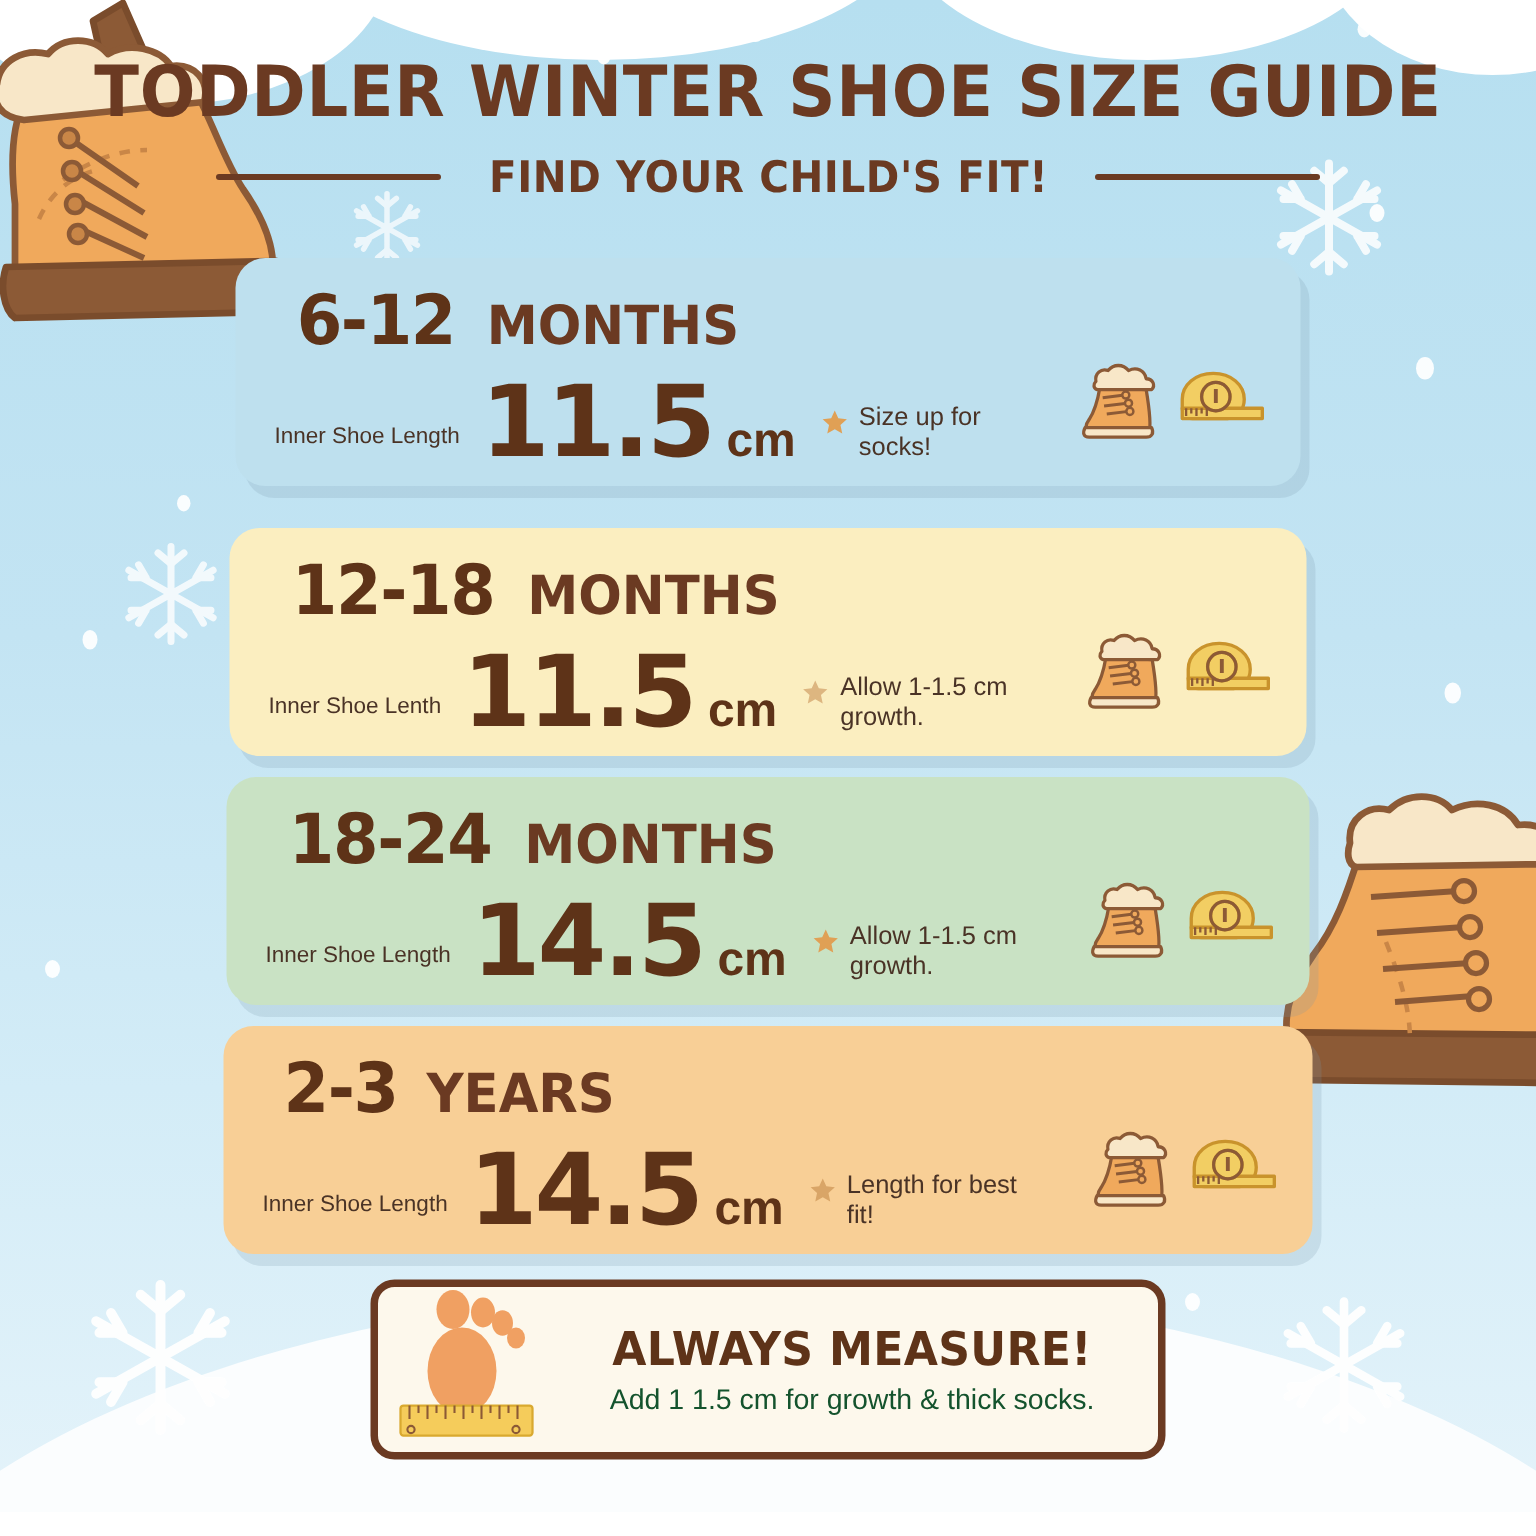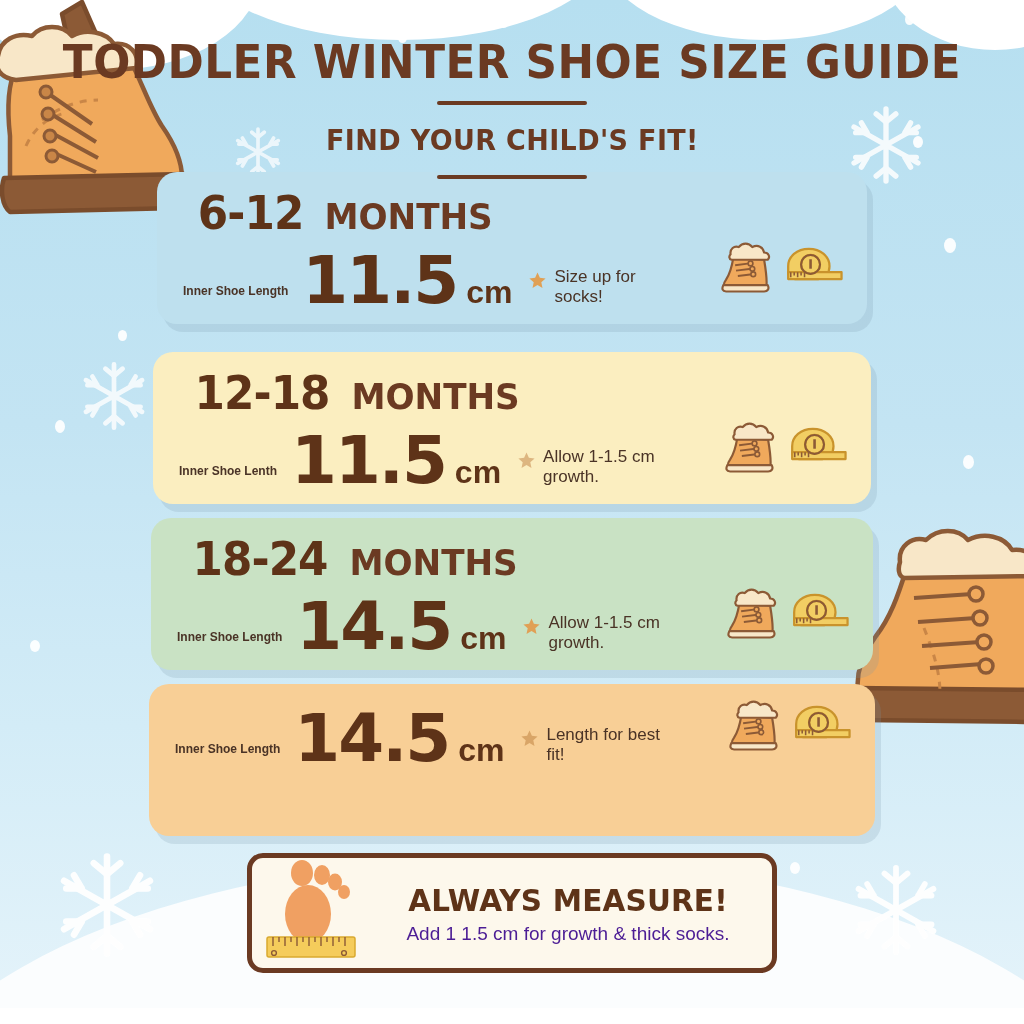--- a/index.html
+++ b/index.html
@@ -27,21 +27,21 @@
   .flake svg { display:block; }
 
   
   .header { position:absolute; left:0; right:0; top:34px; text-align:center; z-index:6; }
   .title {
     font-family:"DejaVu Sans", sans-serif;
     font-weight:bold; font-size:47px; letter-spacing:.5px;
     color:#6B3A22; text-transform:uppercase;
     transform: scaleX(.93); white-space:nowrap;
   }
-  .subwrap { display:flex; align-items:center; justify-content:center; gap:18px; margin-top:12px;flex-direction:column; }
+  .subwrap { display:flex; align-items:center; justify-content:center; gap:18px; margin-top:12px; }
   .rule { height:4px; width:150px; background:#6B3A22; border-radius:2px; }
   .subtitle {
     font-family:"DejaVu Sans", sans-serif;
     font-weight:bold; font-size:29px; color:#6B3A22;
     text-transform:uppercase; letter-spacing:.4px; transform:scaleX(.93); white-space:nowrap;
   }
 
   
   .cards { position:absolute; left:0; right:0; top:172px; z-index:5; }
   .card {
@@ -61,23 +61,22 @@
     font-family:"DejaVu Sans", sans-serif; font-weight:bold;
     font-size:46px; color:#5E3318; letter-spacing:-1px; transform:scaleX(.95);
   }
   .age-unit {
     font-family:"DejaVu Sans", sans-serif; font-weight:bold;
     font-size:36px; color:#6B3A22; letter-spacing:0px; transform:scaleX(.95);
   }
 
   .row2 { display:flex; align-items:flex-end; margin-top:-2px; }
   .label {
-    font-size:12px; color:#4A3326; white-space:nowrap;
+    font-size:15px; color:#4A3326; white-space:nowrap;
     padding-bottom:16px;
-    font-weight:bold;
   }
   .value-wrap { display:flex; align-items:baseline; margin-left:14px; }
   .value {
     font-family:"DejaVu Sans", sans-serif; font-weight:bold;
     font-size:66px; color:#5E3318; letter-spacing:-2px; line-height:1;text-align:right;
   }
   .unit {
     font-family:Liberation Sans, sans-serif; font-weight:bold;
     font-size:32px; color:#5E3318; margin-left:9px;
   }
@@ -94,21 +93,21 @@
     top:853px; width:530px; height:120px;
     background:#FDF8EC; border:5px solid #6B3A22; border-radius:16px;
     display:flex; align-items:center; padding:8px 16px 8px 14px; z-index:6;
   }
   .banner-art { position:relative; width:110px; height:104px; flex:0 0 auto; }
   .banner-text { flex:1; text-align:center; padding-left:4px; }
   .banner-title {
     font-family:"DejaVu Sans", sans-serif; font-weight:bold;
     font-size:31px; color:#5E3318; letter-spacing:.2px; transform:scaleX(.95);
   }
-  .banner-sub { font-size:19px; color:#4c1d95; margin-top:5px; }
+  .banner-sub { font-size:19px; color:#14532d; margin-top:5px; }
 
   
   .boot-big { position:absolute; z-index:4; }
   .boot-tl { left:-14px; top:-4px; }
   .boot-br { right:-30px; top:508px; }
 </style>
 </head>
 <body>
 
 <div id="stage">
@@ -383,20 +382,24 @@
                 <circle cx="32" cy="24" r="11" stroke="#8C5A36" stroke-width="2.4"></circle>
                 <path d="M9 33 L9 39 M13 33 L13 37 M17 33 L17 39 M21 33 L21 37 M25 33 L25 39" stroke="#8C5A36" stroke-width="1.8"></path>
               </g>
             </svg>
           </span>
         </div>
       </div>
     </div>
 
     <div class="card c3">
+      <div class="age-line">
+        <span class="age-range">2-3</span>
+        <span class="age-unit">YEARS</span>
+      </div>
       <div class="row2">
         <div class="label">Inner Shoe Length</div>
         <div class="value-wrap">
           <span class="value">14.5</span>
           <span class="unit">cm</span>
         </div>
         <div class="tip">
           <span class="star">
             <svg width="19" height="19" viewBox="0 0 24 24">
                 <path fill="#D9A567" d="M12 2l3 6.6 7.2.8-5.4 4.9 1.5 7.1L12 17.8 5.7 21.4l1.5-7.1L1.8 9.4 9 8.6z"></path>

